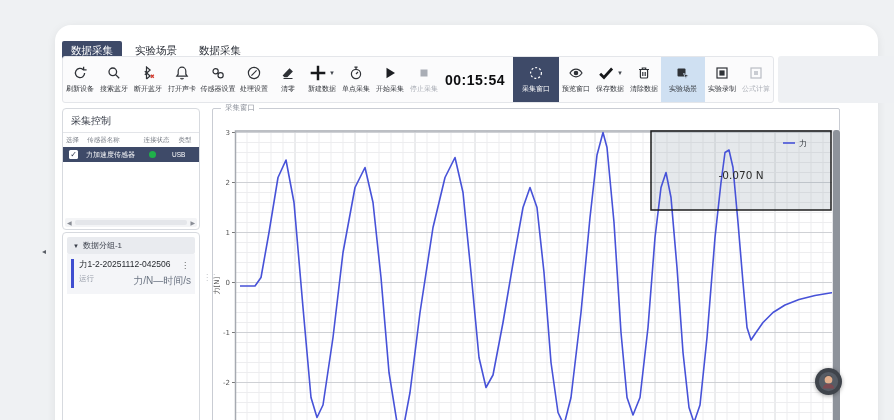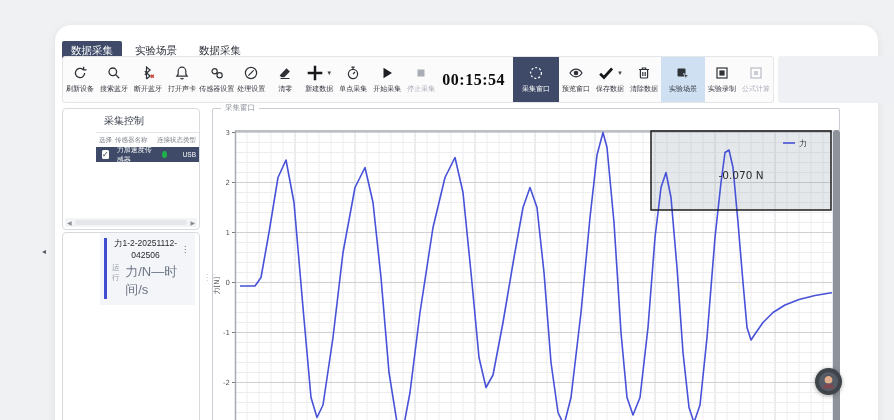--- a/index.html
+++ b/index.html
@@ -22,25 +22,25 @@
     background:#eef0f3; border-radius:3px; }
   .tbtn { display:flex; flex-direction:column; align-items:center; justify-content:center;
     min-width:34px; padding:2px 3px 3px; gap:2px; }
   .tbtn .ticon { height:17px; display:flex; align-items:center; justify-content:center; }
   .tbtn .tlabel { font-size:7px; color:#33363c; white-space:nowrap; }
   .tbtn.block-dark { background:#3e4a68; min-width:46px; }
   .tbtn.block-dark .tlabel { color:#fff; }
   .tbtn.block-blue { background:#cfe0f2; min-width:44px; }
   .tbtn.disabled .tlabel { color:#a9adb5; }
   .caret { font-size:6px; color:#43474e; margin-left:2px; }
-  .timer { display:flex; align-items:center; font-weight:bold; font-size:16px;
-    color:#0c0d0f; padding:0 8px 0 4px; letter-spacing:.5px; font-family:Liberation Serif, serif; }
+  .timer { display:flex; align-items:center; font-weight:bold; font-size:14px;
+    color:#0c0d0f; padding:0 8px 0 4px; letter-spacing:.5px; font-family:Liberation Sans, sans-serif; }
 
   
-  .panel { position:absolute; left:7px; background:#fff; border:1px solid #d7dadf; border-radius:4px; overflow:hidden;padding-left:33px; }
+  .panel { position:absolute; left:7px; background:#fff; border:1px solid #d7dadf; border-radius:4px; overflow:hidden; }
   .panel-header { font-size:10px; color:#3a3f4a; padding:5px 8px 4px; border-bottom:1px solid #e3e5e9; }
   #panel-control { top:83px; width:138px; height:122px; }
   #panel-datalist { top:207px; width:138px; height:213px; }
 
   .thead { display:flex; font-size:6.5px; color:#777c85; padding:3px 3px 2px; }
   .thead span:nth-child(1){ width:22px; } .thead span:nth-child(2){ width:58px; }
   .thead span:nth-child(3){ width:36px; } .thead span:nth-child(4){ width:18px; }
   .sensor-row { display:flex; align-items:center; background:#3e4a68; height:15px; padding:0 3px; }
   .sensor-row .cb { width:9px; height:9px; background:#fff; border-radius:1.5px; margin:0 8px 0 3px;
     font-size:8px; line-height:9px; color:#2b3348; text-align:center; }
@@ -52,23 +52,23 @@
   .hscroll span { font-size:6px; color:#8a8e96; padding:0 2px; }
   .hscroll .track { flex:1; height:5px; background:#e4e6ea; margin:0 1px; border-radius:2px; }
 
   .group-row { margin:4px 4px 0; background:#e9ebef; font-size:8px; color:#3a3f4a;
     padding:3px 6px; border-radius:2px; display:flex; align-items:center; gap:4px; }
   .data-item { margin:0 4px; background:#f4f5f8; padding:5px 4px 6px 4px; }
   .item-main { border-left:3px solid #3f4ed0; padding-left:5px; }
   .item-title-row { display:flex; justify-content:space-between; align-items:center; }
   .item-title { font-size:8.5px; color:#1f2328;text-align:center; }
   .kebab { font-size:8px; color:#555; padding:0 2px; }
-  .item-sub { display:flex; justify-content:flex-end; margin-top:3px; }
+  .item-sub { display:flex; justify-content:space-between; margin-top:3px; }
   .item-state { font-size:7.5px; color:#9aa0ab; }
-  .item-axes { font-size:13px; color:#6d7684; }
+  .item-axes { font-size:10px; color:#6d7684; }
 
   
   .chart-panel { position:absolute; left:157px; top:83px; width:628px; height:337px;
     border:1px solid #c9ccd3; border-radius:2px; background:#fff; }
   .chart-panel-label { position:absolute; top:-6px; left:8px; background:#fff; padding:0 4px;
     font-size:7.5px; color:#8b909a; }
   .chart-title { position:absolute; top:7px; left:0; width:628px; text-align:center;
     font-size:10.5px; font-weight:bold; color:#141414; }
   .plot-wrap { position:absolute; left:0px; top:21px; }
   .vscroll { position:absolute; right:-1px; top:21px; bottom:0; width:8px; background:#e6e7ea; }
@@ -294,20 +294,24 @@
       <span class="stype">USB</span>
     </div>
     <div class="hscroll">
       <span>◀</span>
       <span class="track"></span>
       <span>▶</span>
     </div>
   </div>
 
   <div class="panel" id="panel-datalist">
+    <div class="group-row">
+      <span style="font-size:6px;color:#3a3f4a;">▼</span>
+      <span>数据分组-1</span>
+    </div>
     <div class="data-item">
       <div class="item-main">
         <div class="item-title-row">
           <span class="item-title">力1-2-20251112-042506</span>
           <span class="kebab">⋮</span>
         </div>
         <div class="item-sub">
           <span class="item-state">运行</span>
           <span class="item-axes">力/N—时间/s</span>
         </div>

